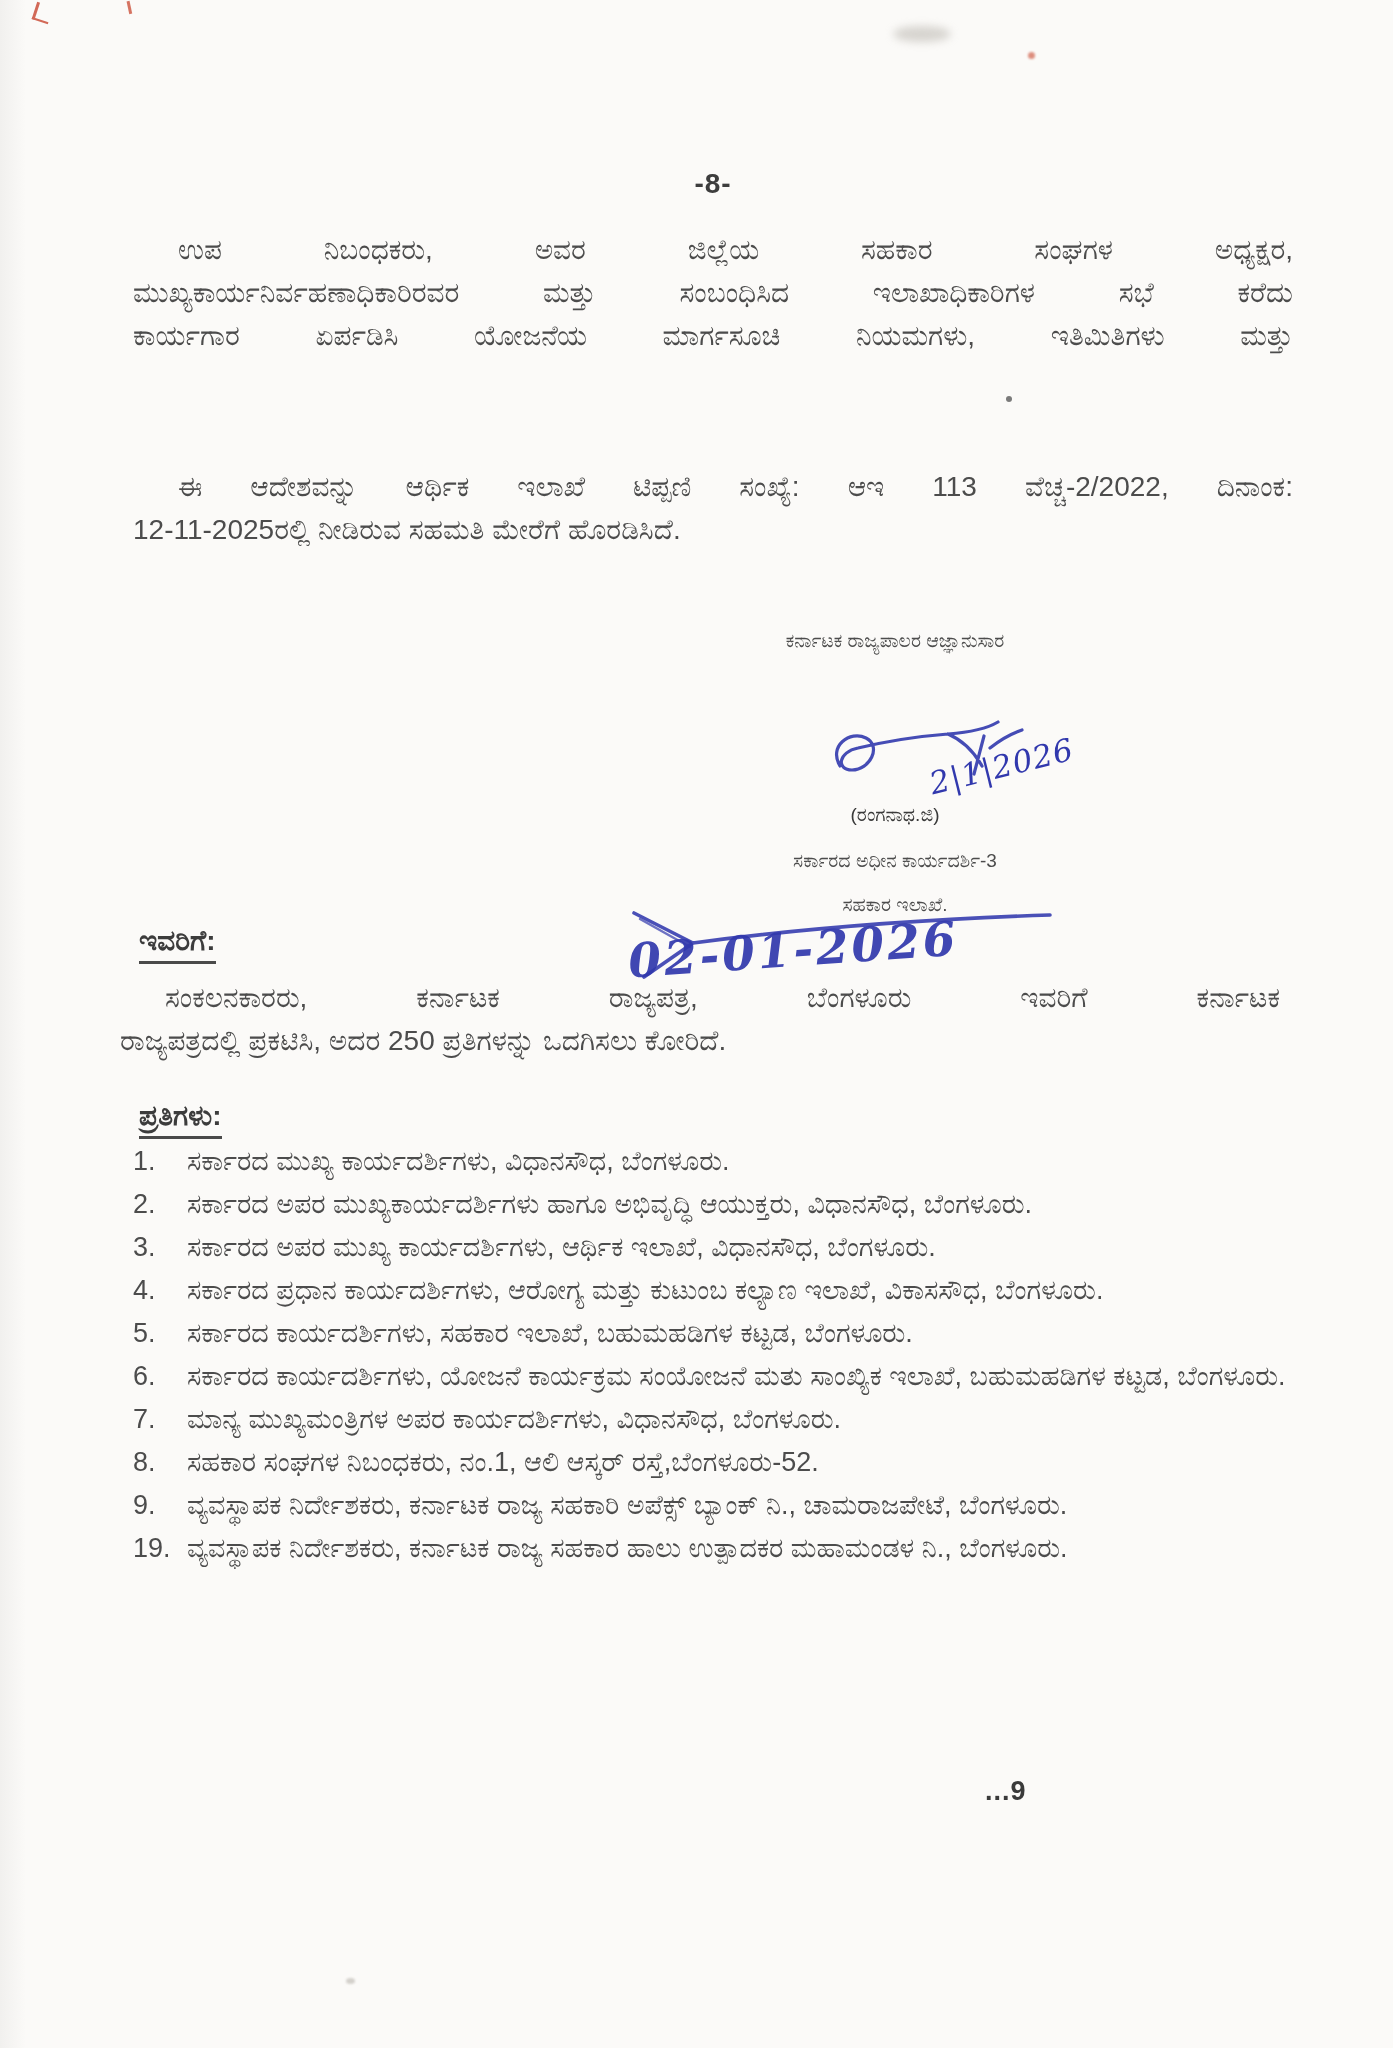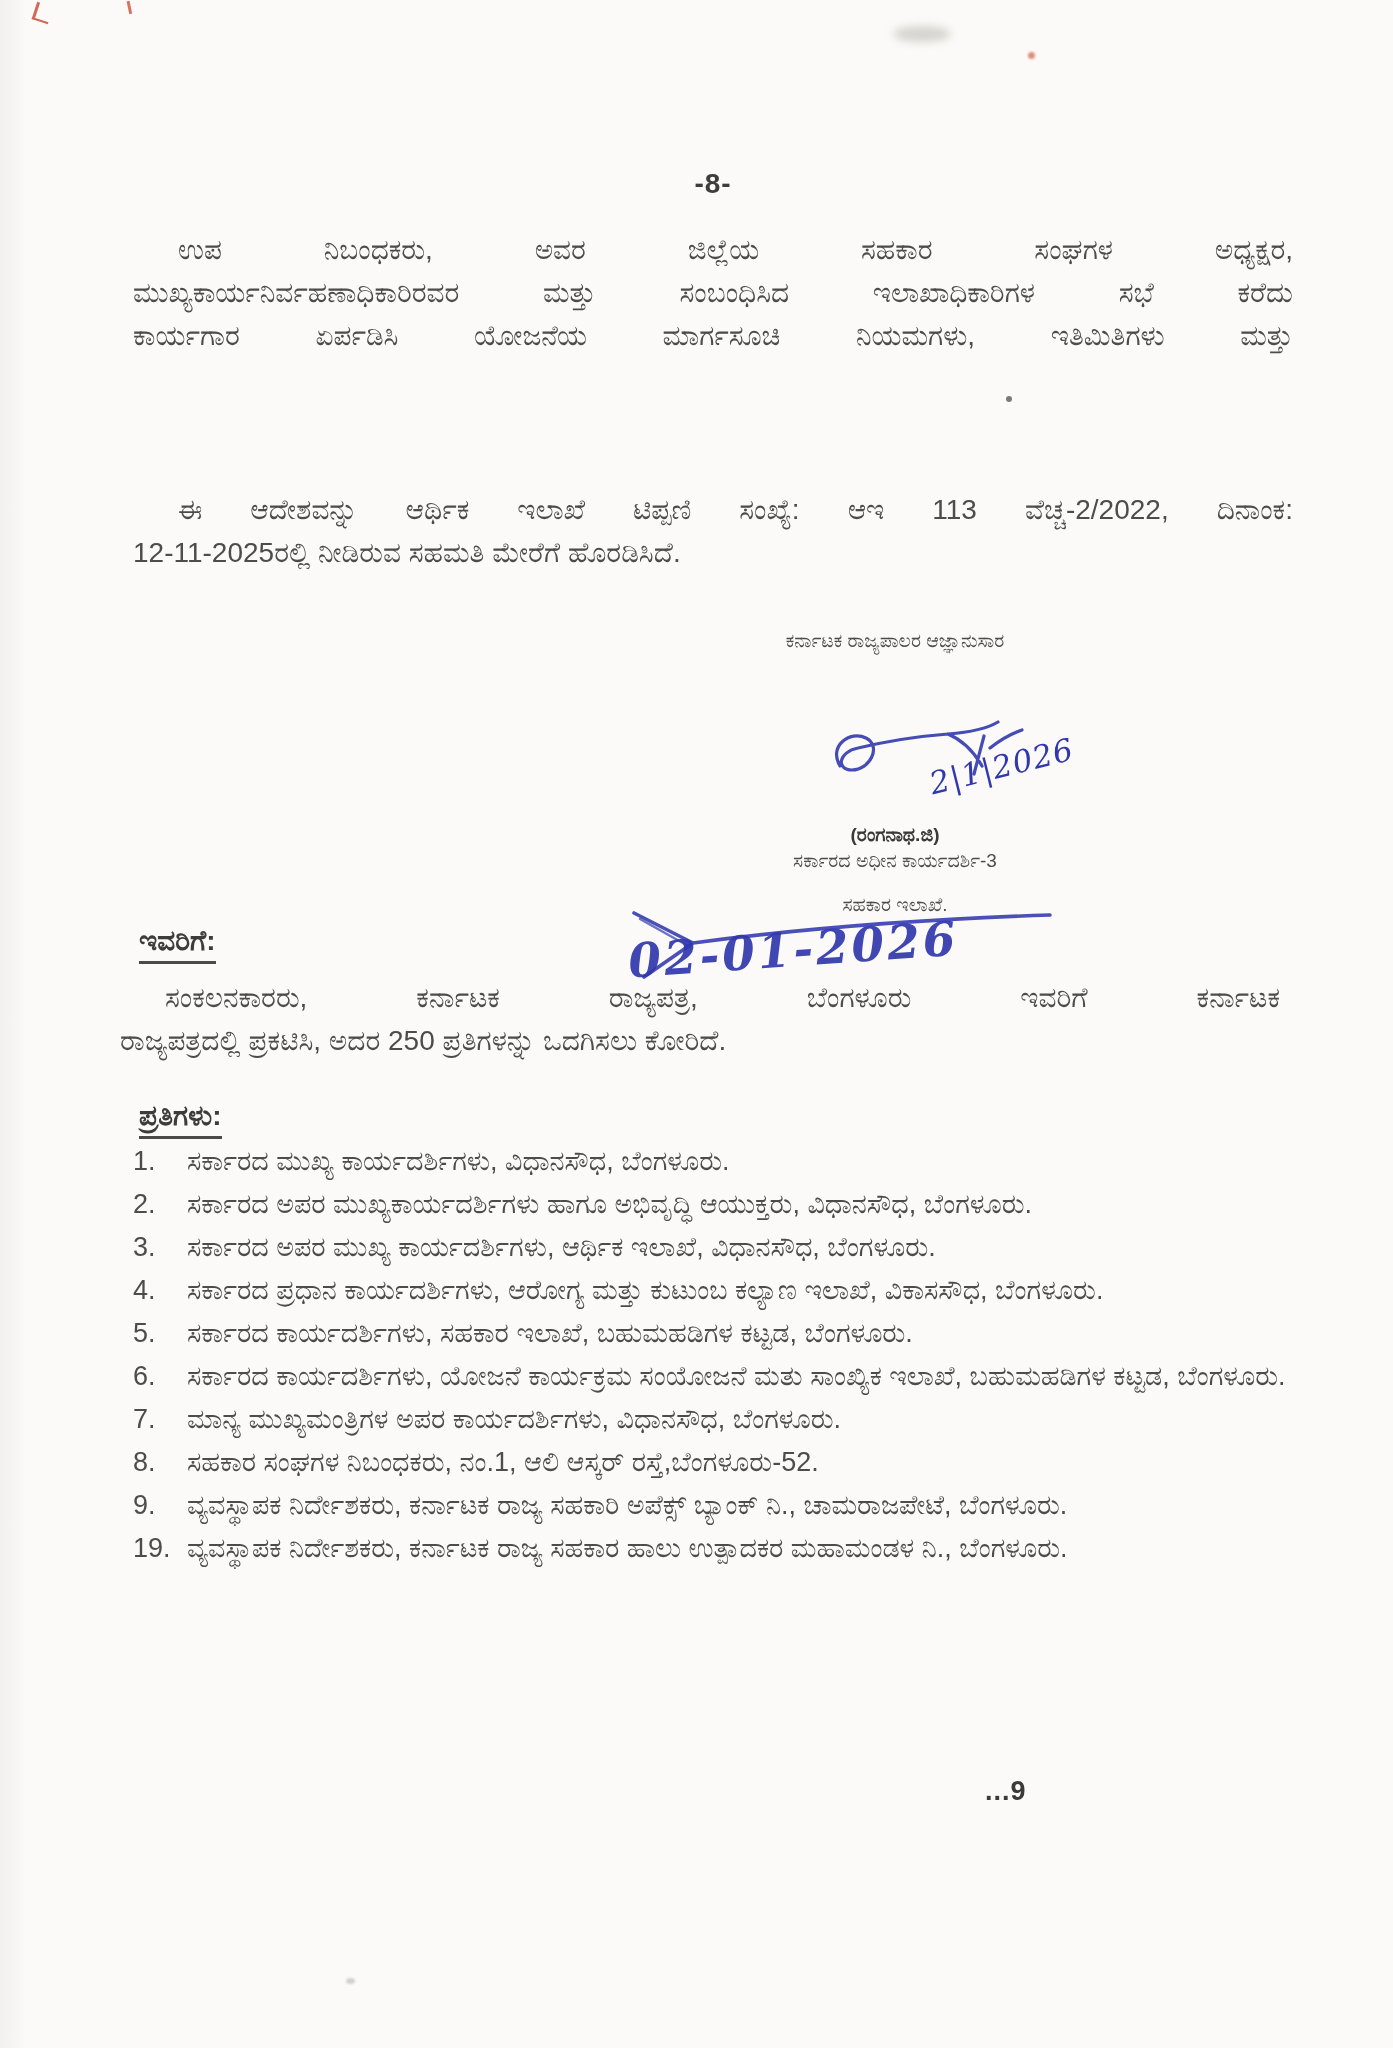--- a/index.html
+++ b/index.html
@@ -18,26 +18,26 @@
   .ptext{font-size:28px;line-height:43px;}
   .jline{text-align:justify;text-align-last:justify;}
   .jline.last{text-align-last:left;}
   .indent{text-indent:45px;}
   .pagenum{
     position:absolute;top:168px;left:133px;width:1160px;
     text-align:center;font-weight:bold;font-size:28px;color:#3d3d3d;
     letter-spacing:1px;
   }
   .para1{position:absolute;top:228px;left:133px;width:1160px;}
-  .para2{position:absolute;top:488px;left:133px;width:1160px;}
+  .para2{position:absolute;top:465px;left:133px;width:1160px;}
   .sigblock{position:absolute;top:630px;left:645px;width:500px;height:320px;text-align:center;}
   .sigblock .row{position:absolute;left:0;width:100%;font-size:19px;white-space:nowrap;}
   .sig-l1{top:0;}
   .sig-l2{top:44px;}
-  .sig-name{top:194px;font-weight:bold;color:#3a3a3a;font-size:28px;}
+  .sig-name{top:174px;font-weight:normal;color:#3a3a3a;font-size:28px;}
   .sig-desig{top:220px;}
   .sig-dept{top:264px;}
   .hw{color:#3138ad;font-family:"DejaVu Serif","Liberation Serif",serif;font-style:italic;}
   .sig-scrawl{position:absolute;top:718px;left:822px;width:225px;height:85px;}
   .sig-date-small{
     position:absolute;top:748px;left:928px;font-size:31px;
     transform:rotate(-14deg);letter-spacing:1px;white-space:nowrap;
   }
   .arrow-flourish{position:absolute;top:885px;left:598px;width:470px;height:125px;}
   .hw-date-big{

